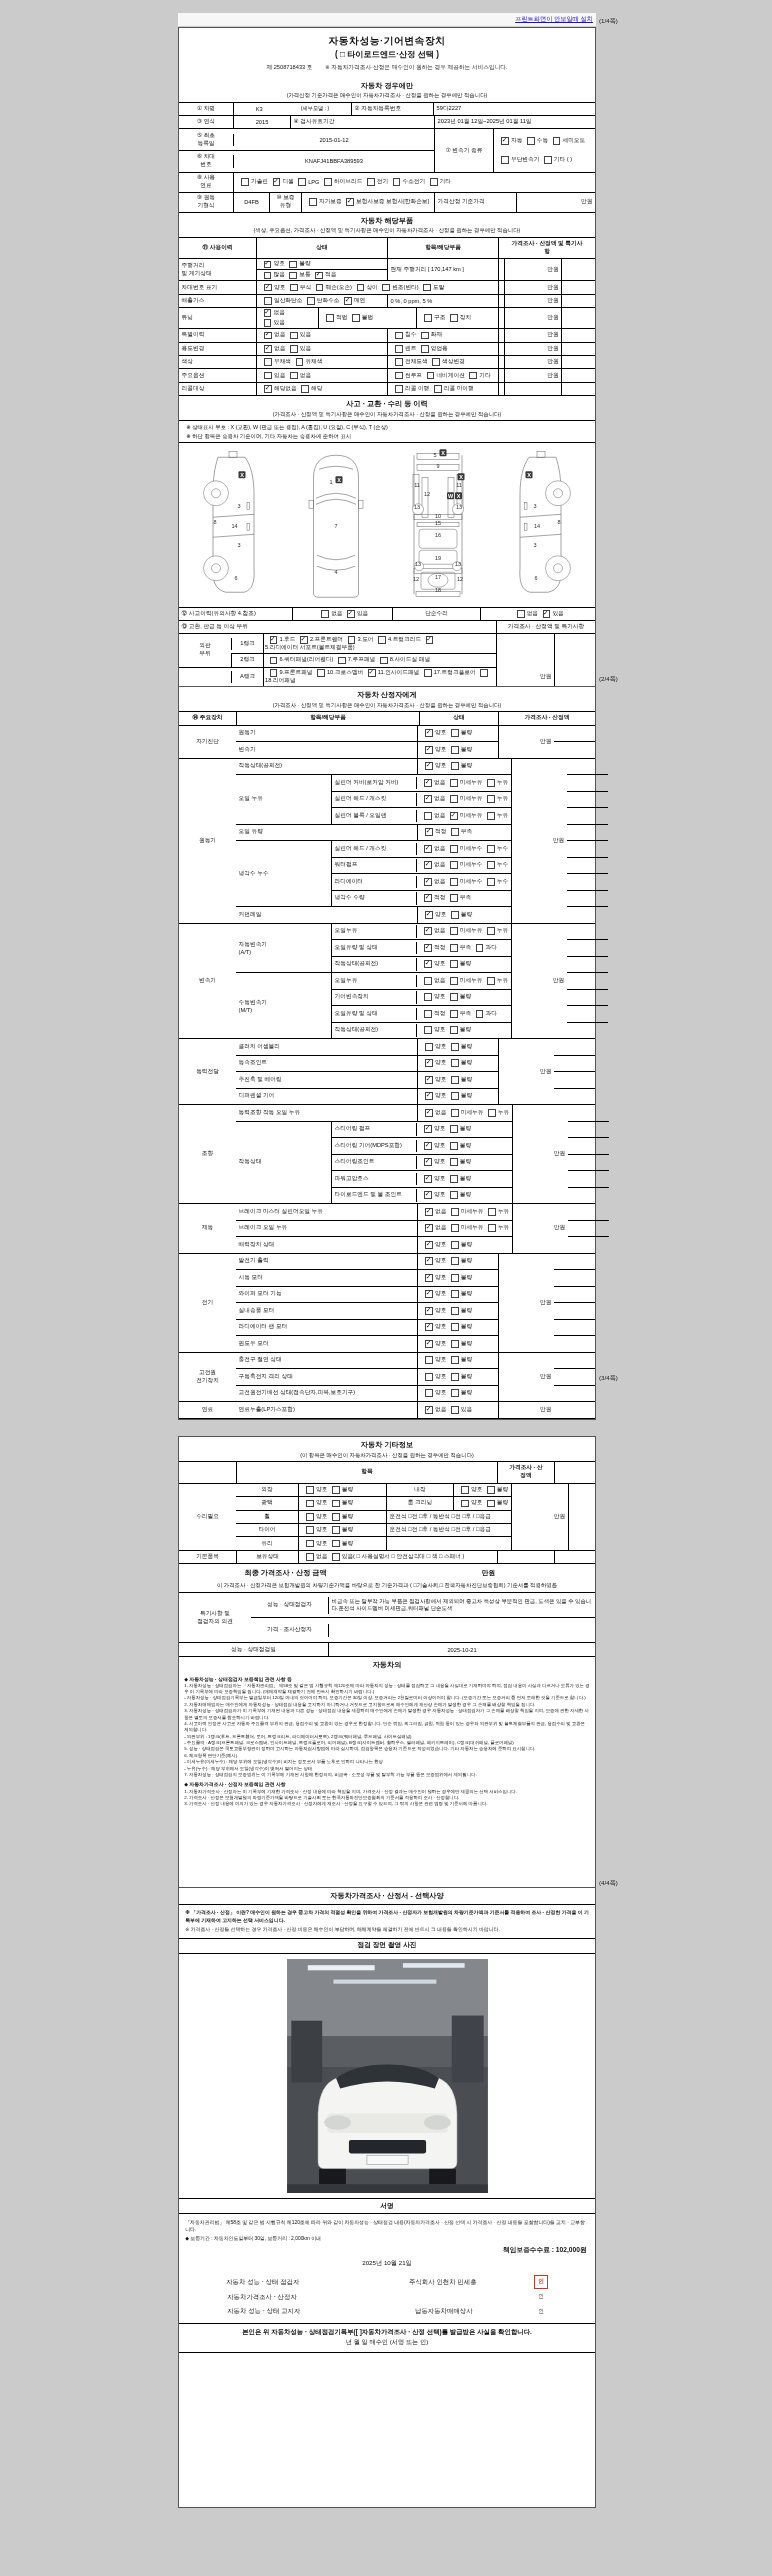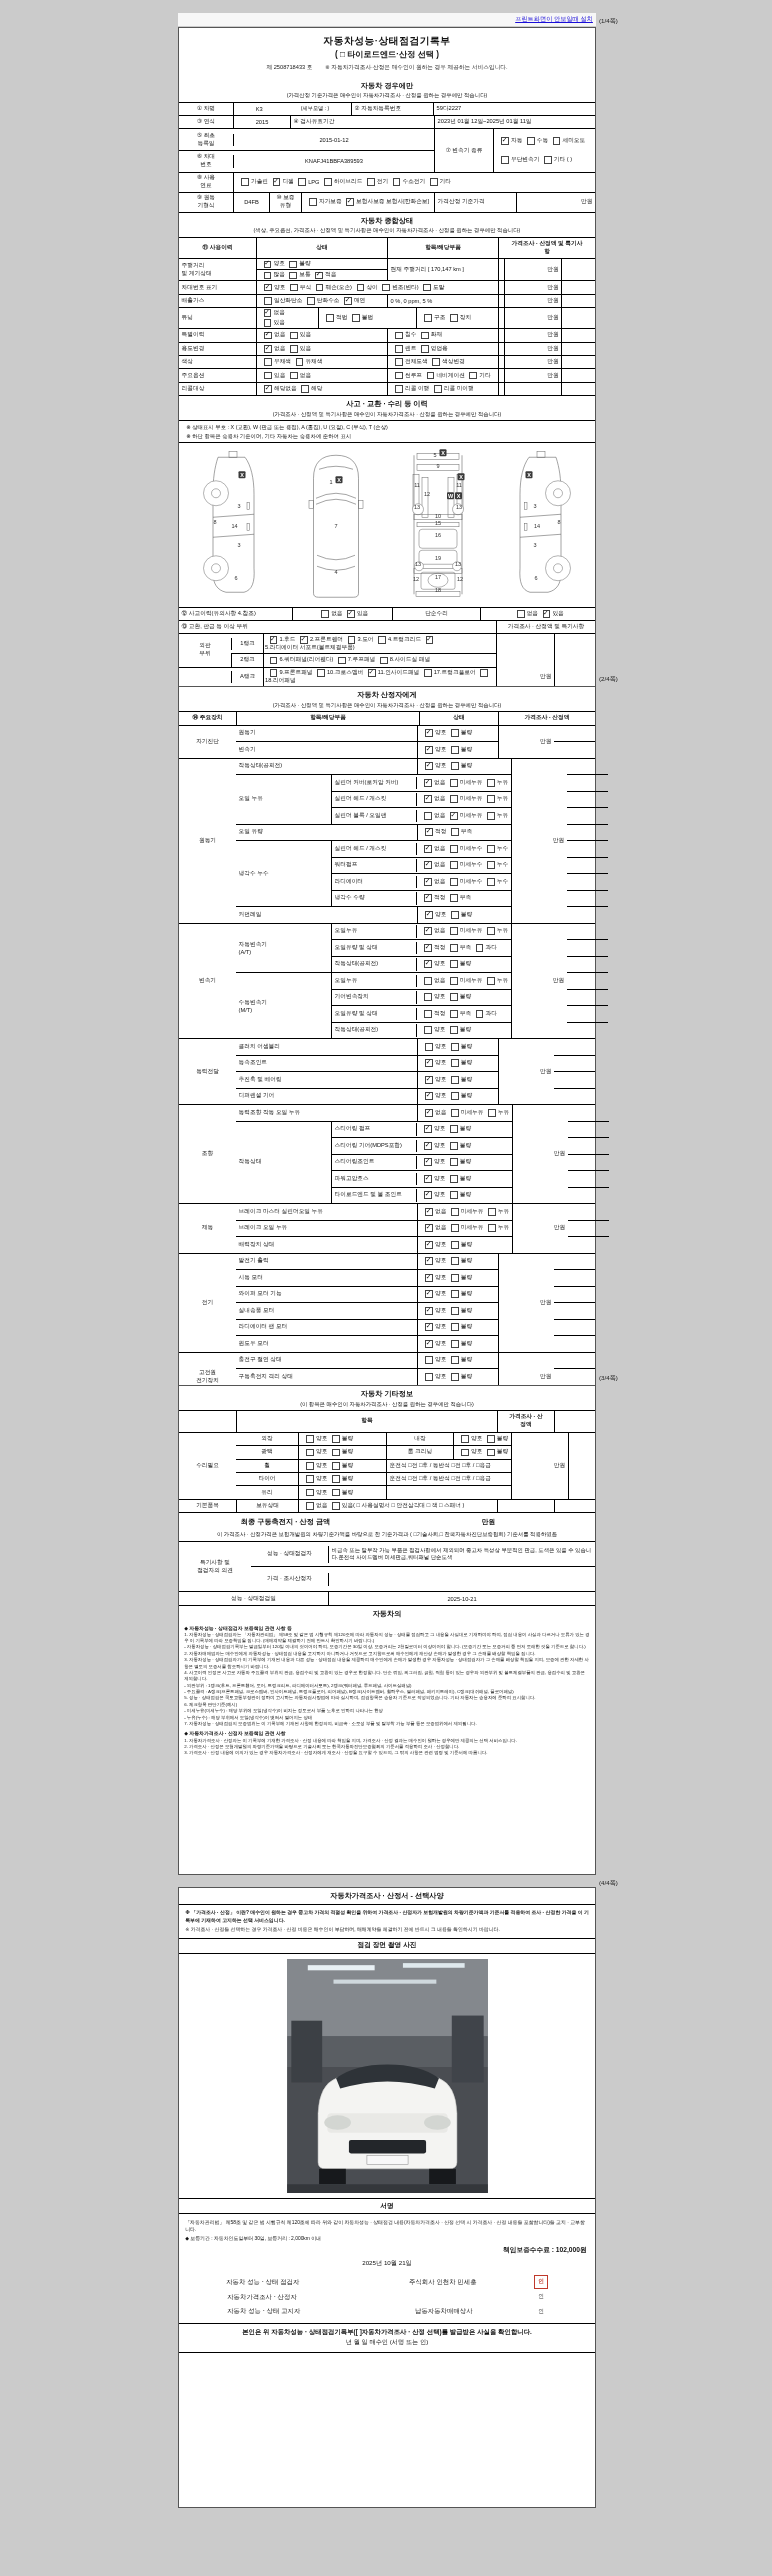--- a/index.html
+++ b/index.html
@@ -50,21 +50,21 @@
 
 <div class="topstrip">
   <span class="install-link">프린트화면이 안보일때 설치</span>
 </div>
 <span class="pagemark" style="top:16.5px">(1/4쪽)</span>
 <span class="pagemark" style="top:675px">(2/4쪽)</span>
 <span class="pagemark" style="top:1374px">(3/4쪽)</span>
 <span class="pagemark" style="top:1879px">(4/4쪽)</span>
 
 <div class="page" id="page1" style="top:27px;min-height:643px">
-  <div class="doc-title">자동차성능·상태점검기록부</div>
+  <div class="doc-title">자동차성능·기어변속장치</div>
   <div class="doc-sub">( □ 타이로드엔드·산정 선택 )</div>
   <div class="doc-no">
     <span>제 2508718433 호</span>
     <span>※ 자동차가격조사·산정은 매수인이 원하는 경우 제공하는 서비스입니다.</span>
   </div>
 
   <div class="sec-title">자동차 경우에만</div>
   <div class="sec-sub">(가격산정 기준가격은 매수인이 자동차가격조사 · 산정을 원하는 경우에만 적습니다)</div>
   <div class="tbl" id="basicTbl">
         <div class="row first">
@@ -134,21 +134,21 @@
             <span class="cb"></span>
             <span class="cbl">자가보증</span>
             <span class="cb on"></span>
             <span class="cbl">보험사보증 보험사[한화손보]</span>
           </div>
           <div class="c " style="width: 82px; flex: 0 0 82px;">가격산정 기준가격</div>
           <div class="c grow note-c">만원</div>
         </div>
       </div>
 
-  <div class="sec-title">자동차 종합상태</div>
+  <div class="sec-title">자동차 해당부품</div>
   <div class="sec-sub">(색상, 주요옵션, 가격조사 · 산정액 및 특기사항은 매수인이 자동차가격조사 · 산정을 원하는 경우에만 적습니다)</div>
   <div class="tbl" id="overallTbl">
         <div class="row first">
           <div class="c nol lab bold" style="width: 77px; flex: 0 0 77px; min-height: 20.6px;">⑪ 사용이력</div>
           <div class="c lab bold" style="width: 131px; flex: 0 0 131px;">상태</div>
           <div class="c lab bold" style="width: 111px; flex: 0 0 111px;">항목/해당부품</div>
           <div class="c grow lab bold">가격조사 · 산정액 및 특기사<br>항</div>
         </div>
         <div class="row">
           <div class="c nol" style="width: 77px; flex: 0 0 77px;">주행거리<br>및 계기상태</div>
@@ -1099,21 +1099,21 @@
             </div>
           </div>
           <div class="c note-c" style="width: 56px; flex: 0 0 56px;">만원</div>
           <div class="stack" style="width: 41px; flex: 0 0 41px;">
             <div class="srow" style="border-top: none;"></div>
           </div>
         </div>
       </div>
 </div>
 
-<div class="page" id="page3" style="top:1385px;min-height:490px">
+<div class="page" id="page3" style="top:1436px;min-height:490px">
   <div class="sec-title">자동차 기타정보</div>
   <div class="sec-sub">(이 항목은 매수인이 자동차가격조사 · 산정을 원하는 경우에만 적습니다)</div>
   <div class="tbl" id="etcTbl">
         <div class="row first">
           <div class="c nol lab" style="width: 57px; flex: 0 0 57px; min-height: 20.6px;"></div>
           <div class="c grow lab bold">항목</div>
           <div class="c lab bold" style="width: 57px; flex: 0 0 57px;">가격조사 · 산<br>정액</div>
           <div class="c lab" style="width: 41px; flex: 0 0 41px;"></div>
         </div>
         <div class="row" style="align-items: stretch;">
@@ -1194,21 +1194,21 @@
             <span class="cb"></span>
             <span class="cbl">있음</span>
             <span class="cbl">( □ 사용설명서 □ 안전삼각대 □ 잭 □ 스패너 )</span>
           </div>
           <div class="c " style="width: 57px; flex: 0 0 57px;"></div>
           <div class="c " style="width: 41px; flex: 0 0 41px;"></div>
         </div>
       </div>
 
   <div class="row first" style="border:none;padding:4.1px 5.2px 1px 5.2px;align-items:center">
-    <div style="flex:1;text-align:center;font-weight:bold;font-size:7.2px">최종 구동축전지 · 산정 금액</div>
+    <div style="flex:1;text-align:center;font-weight:bold;font-size:7.2px">최종 가격조사 · 산정 금액</div>
     <div style="flex:1;text-align:center;font-weight:bold;font-size:6.7px">만원</div>
   </div>
   <div style="font-size:5.4px;text-align:center;padding:3.1px 7.2px">이 가격조사 · 산정가격은 보험개발원의 차량기준가액을 바탕으로 한 기준가격과 ( □기술사회,□ 한국자동차진단보증협회) 기준서를 적용하였음</div>
 
   <div class="tbl" id="opinionTbl">
         <div class="row first" style="align-items: stretch;">
           <div class="c nol lab" style="width: 72px; flex: 0 0 72px;">특기사항 및<br>점검자의 의견</div>
           <div class="stack" style="flex: 1 1 0%;">
             <div class="srow" style="padding: 0px; border-top: none;">
               <div class="c nol lab" style="width: 77px; flex: 0 0 77px; min-height: 24px;">성능 · 상태점검자</div>

